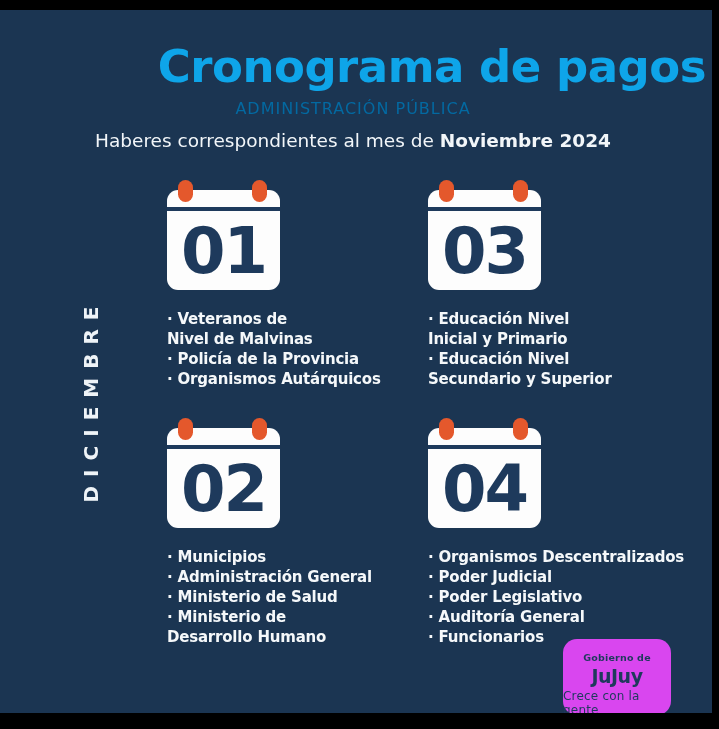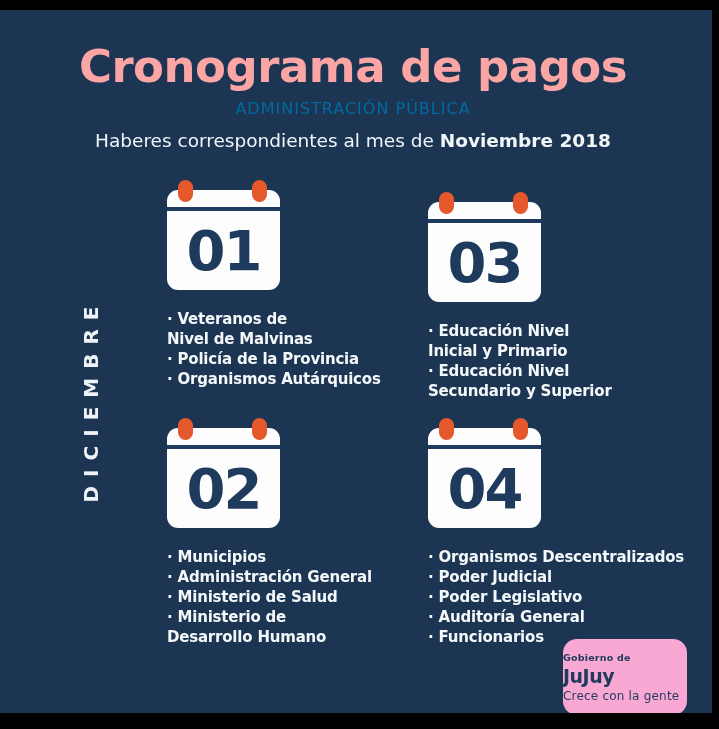--- a/index.html
+++ b/index.html
@@ -23,21 +23,21 @@
   
   .frame{position:absolute;background:var(--frame-black);z-index:5;}
   .frame-top{left:0;top:0;width:719px;height:10px;}
   .frame-bottom{left:0;bottom:0;width:719px;height:16px;}
   .frame-right{right:0;top:0;width:7px;height:729px;}
 
   
   .header{position:absolute;left:0;top:0;width:706px;z-index:1;text-align:center;color:var(--text-white);}
   .title{
     position:absolute;left:0;top:40px;width:100%;
-    font-size:45px;font-weight:800;letter-spacing:-0.5px;color:#fca5a5;
+    font-size:45px;font-weight:800;letter-spacing:-0.5px;color:#0ea5e9;text-align:right;
   }
   .subtitle{
     position:absolute;left:0;top:99px;width:100%;
     font-size:16px;font-weight:400;letter-spacing:1px;color:#0369a1;
   }
   .intro{
     position:absolute;left:0;top:130px;width:100%;
     font-size:18.5px;font-weight:400;color:#f2f6f9;
   }
   .intro b{font-weight:700;}
@@ -46,69 +46,69 @@
   .month-vertical{
     position:absolute;left:91px;top:400px;z-index:1;
     transform:translate(-50%,-50%) rotate(-90deg);
     white-space:nowrap;font-size:20px;font-weight:700;letter-spacing:9px;
     color:#eef3f7;
   }
 
   
   .day-group{position:absolute;width:285px;z-index:1;}
   .pos-d01{left:167px;top:180px;}
-  .pos-d03{left:428px;top:192px;}
+  .pos-d03{left:428px;top:180px;}
   .pos-d02{left:167px;top:418px;}
   .pos-d04{left:428px;top:418px;}
 
   .calendar{position:relative;width:113px;height:110px;}
   .cal-body{
     position:absolute;left:0;top:10px;width:113px;height:100px;
     background:var(--calendar-white);border-radius:11px;overflow:hidden;
   }
   .cal-rule{position:absolute;left:0;top:17px;width:100%;height:4px;background:var(--deep-navy);}
   .cal-num{
     position:absolute;left:0;top:21px;right:0;bottom:0;
     display:flex;align-items:center;justify-content:center;
-    font-size:56px;font-weight:800;letter-spacing:-2px;color:var(--deep-navy);
+    font-size:64px;font-weight:800;letter-spacing:-2px;color:var(--deep-navy);
   }
   .tab{
     position:absolute;top:0;width:15px;height:22px;border-radius:8px;
     background:var(--ring-orange);z-index:2;
   }
   .tab-left{left:11px;}
   .tab-right{left:85px;}
 
   .day-list{margin-top:4px;position:absolute;left:0;top:125px;width:285px;}
   .list-line{
     font-size:15px;font-weight:700;line-height:20px;letter-spacing:-0.2px;
     color:var(--text-white);white-space:nowrap;
   }
 
   
   .logo-box{
-    position:absolute;left:563px;top:639px;width:124px;height:76px;
-    background:#f9a8d4;border-radius:14px;z-index:1;
-    display:flex;flex-direction:column;
+    position:absolute;left:563px;top:639px;width:108px;height:76px;
+    background:#d946ef;border-radius:14px;z-index:1;
+    display:flex;flex-direction:column;align-items:center;
     color:var(--deep-navy);
   }
   .logo-top{margin-top:13px;font-size:9.5px;font-weight:700;letter-spacing:0.2px;}
   .logo-name{font-size:19px;font-weight:800;line-height:26px;letter-spacing:-0.5px;}
   .logo-tagline{font-size:12px;font-weight:400;letter-spacing:0.2px;}
 </style>
 </head>
 <body>
 
 <div class="canvas">
   <div class="panel"></div>
 
   <header class="header">
     <h1 class="title">Cronograma de pagos</h1>
     <div class="subtitle">ADMINISTRACIÓN PÚBLICA</div>
-    <div class="intro"><span>Haberes correspondientes al mes de </span><b>Noviembre 2018</b></div>
+    <div class="intro"><span>Haberes correspondientes al mes de </span><b>Noviembre 2024</b></div>
   </header>
 
   <div class="month-vertical">DICIEMBRE</div>
 
   <section class="day-group pos-d01">
     <div class="calendar">
       <span class="tab tab-left"></span>
       <span class="tab tab-right"></span>
       <div class="cal-body">
         <div class="cal-rule"></div>

